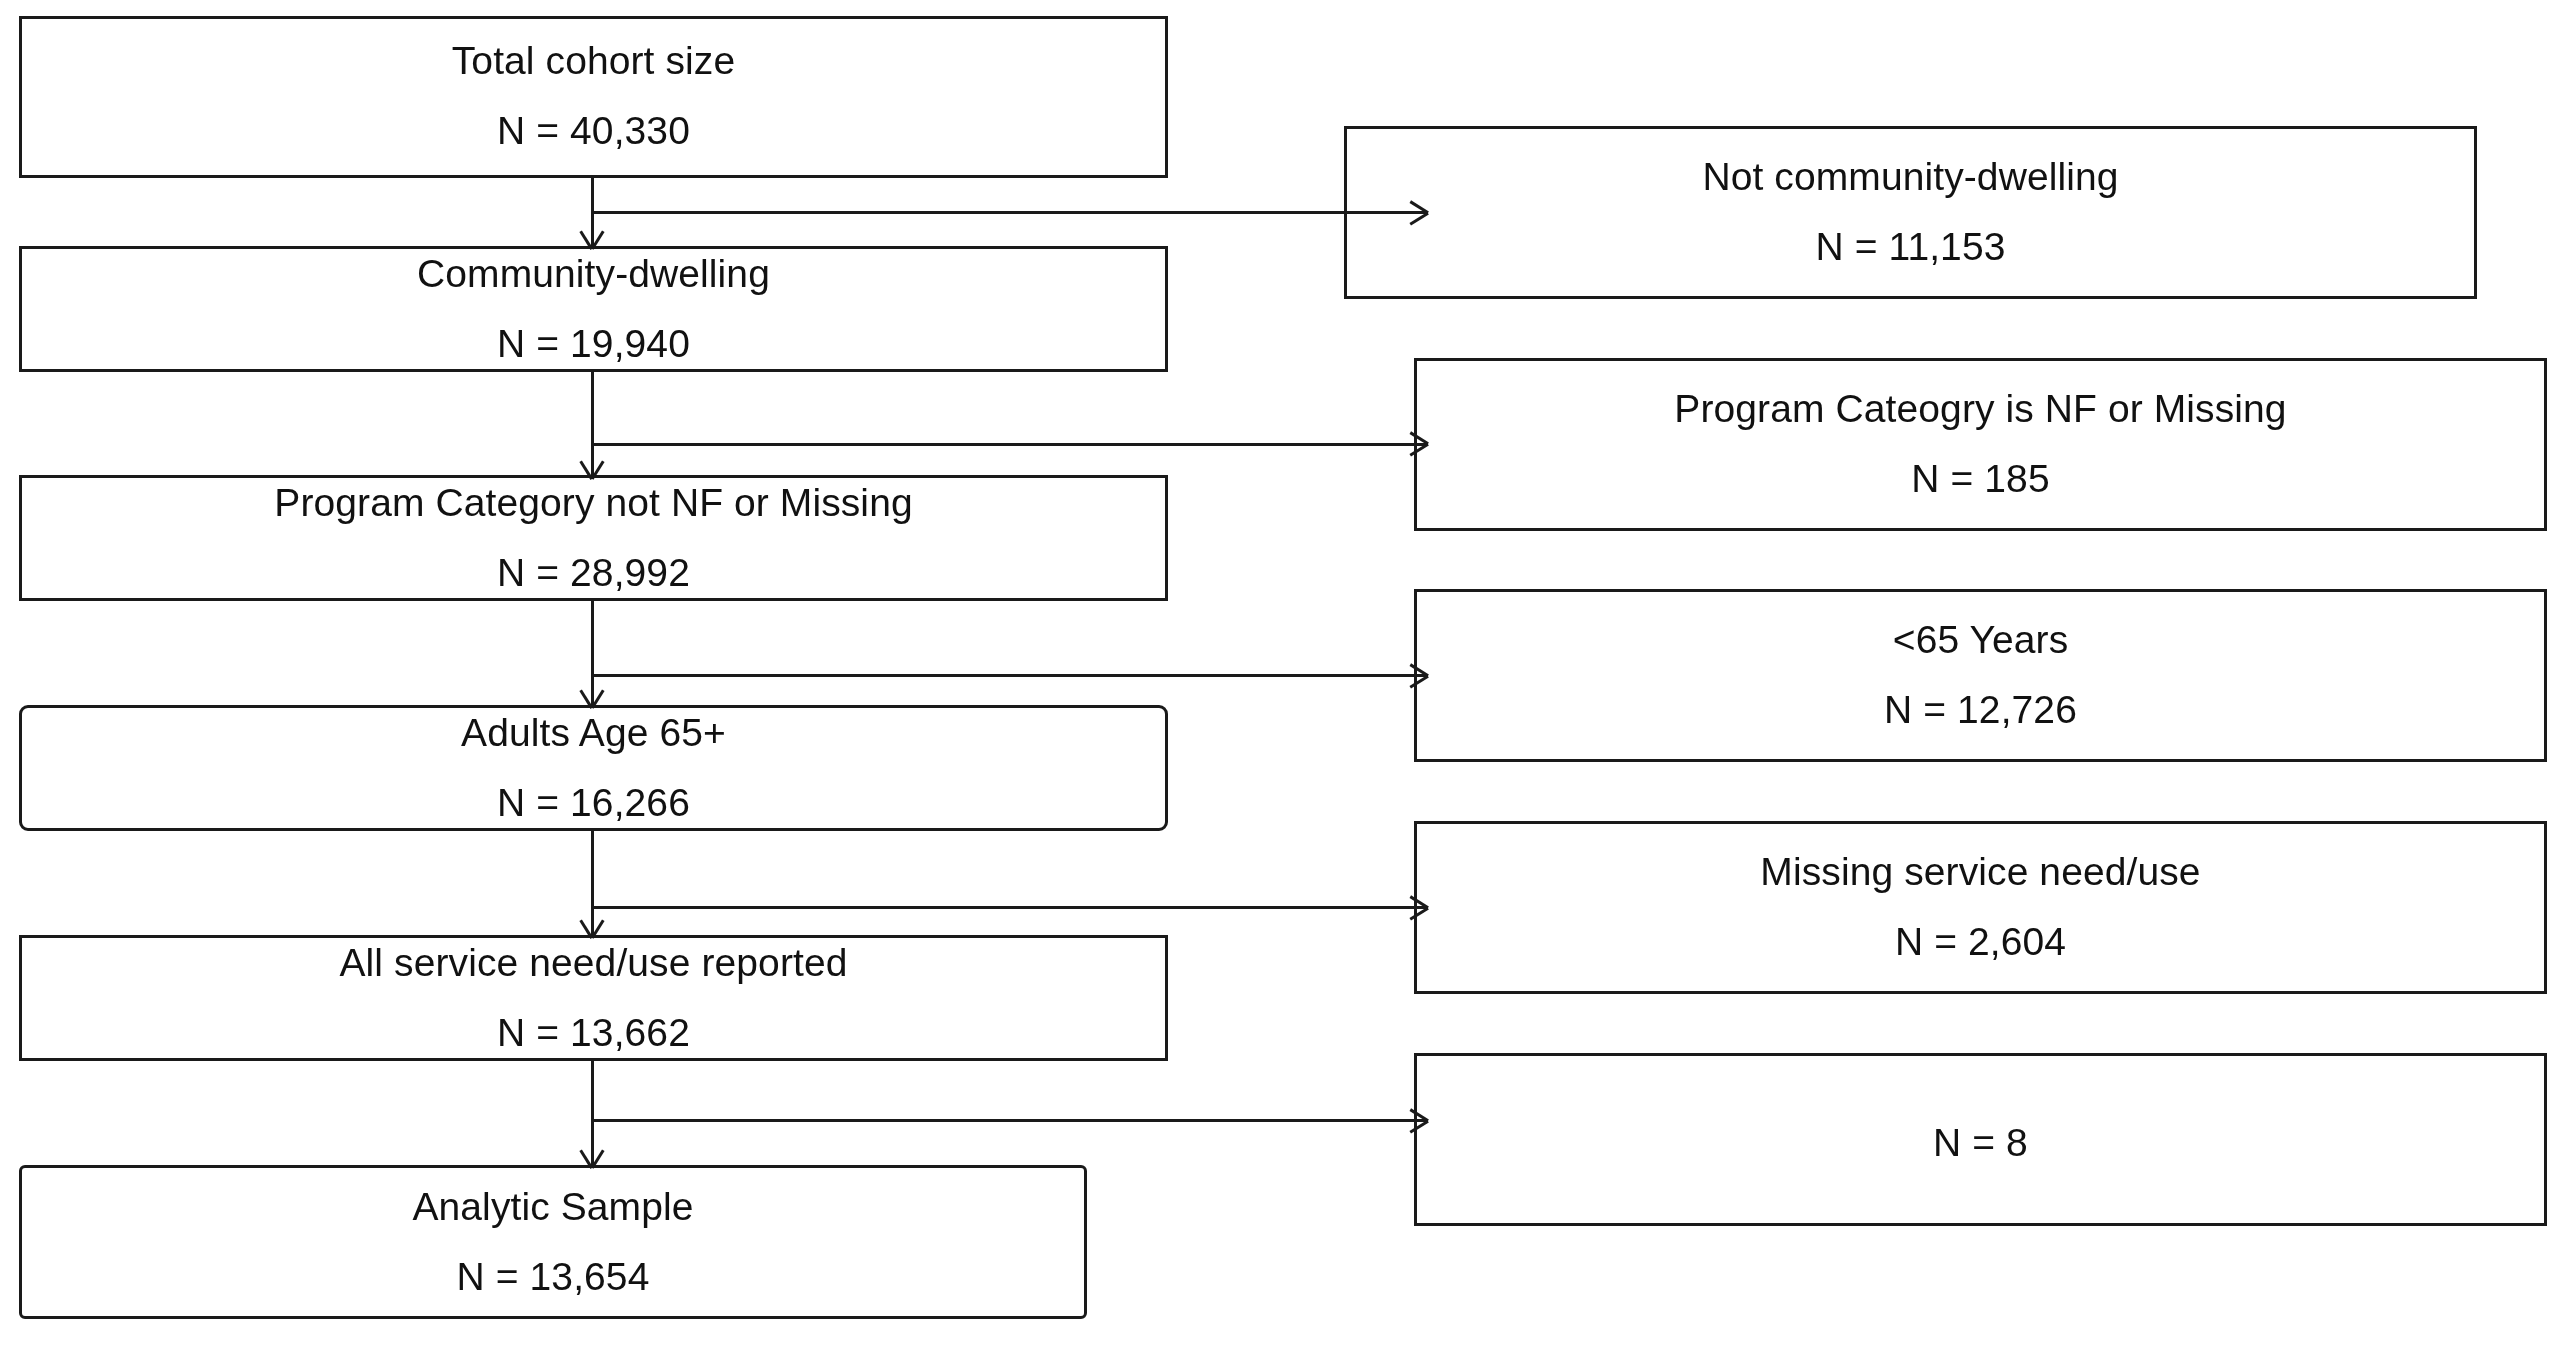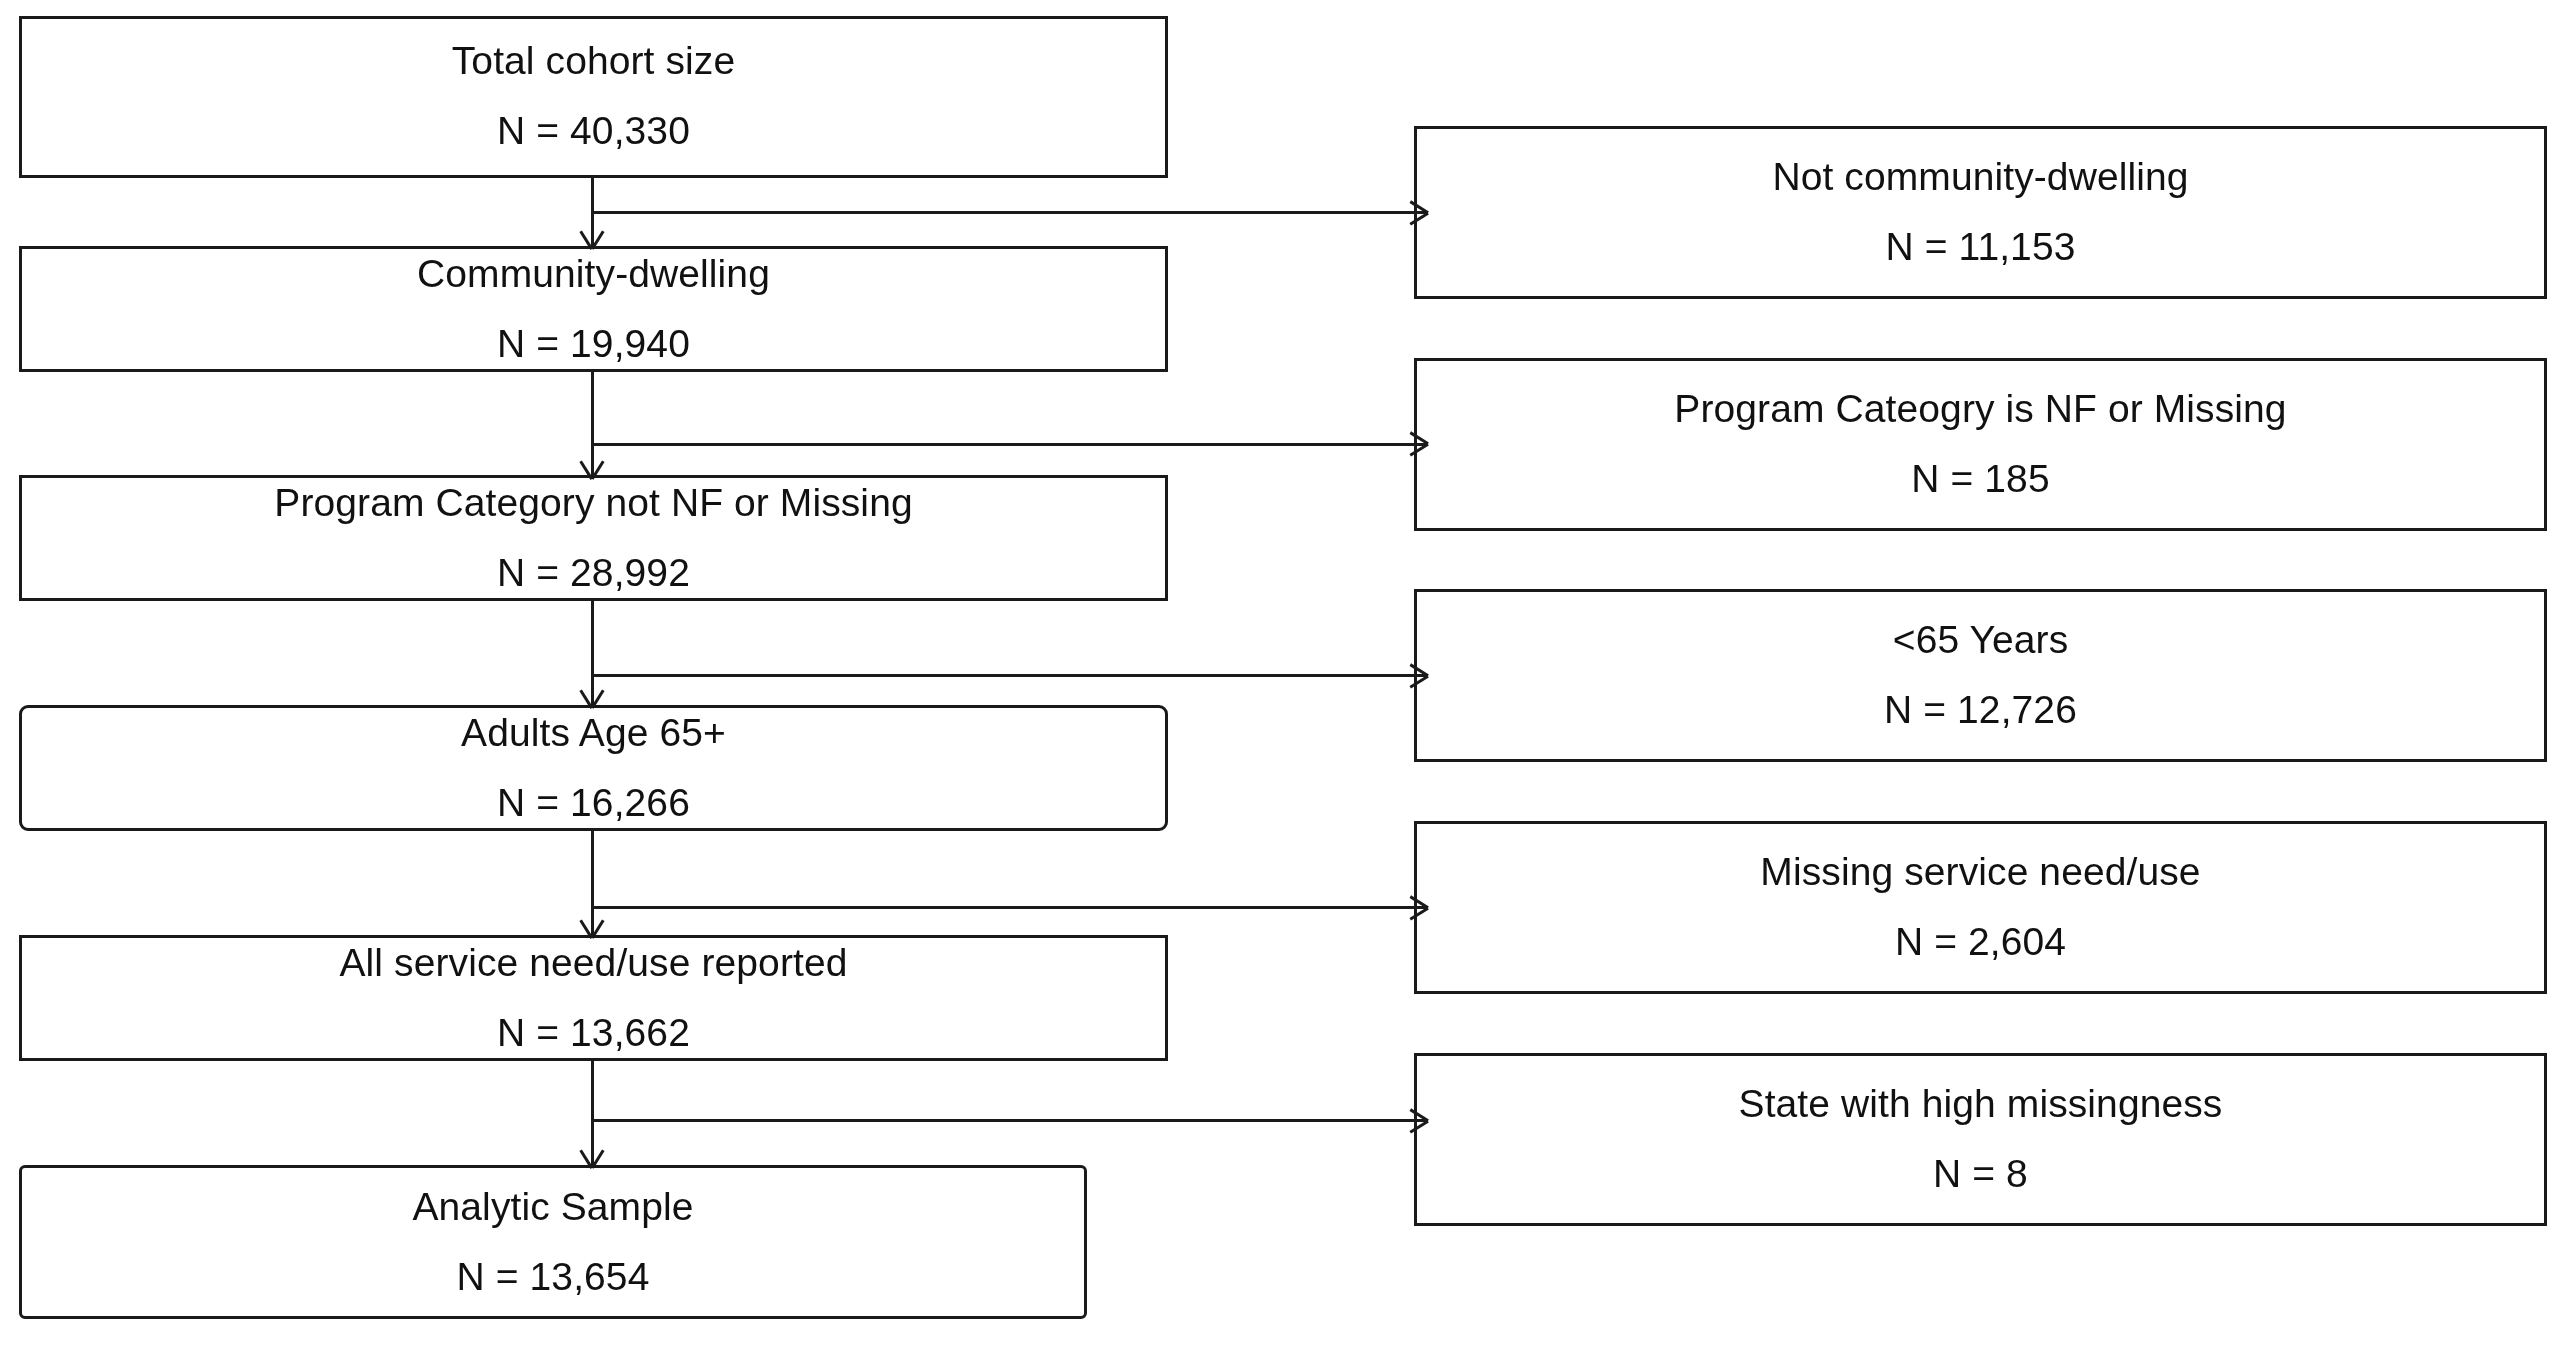--- a/index.html
+++ b/index.html
@@ -125,42 +125,41 @@
   <div class="flow-box" style="left:19px;  top:935px; width:1149px; height:126px;">
     <div class="box-label">All service need/use reported</div>
     <div class="box-count">N = 13,662</div>
   </div>
 
   <div class="flow-box" style="left:19px;  top:1165px; width:1068px; height:154px;border-radius:6px;">
     <div class="box-label">Analytic Sample</div>
     <div class="box-count">N = 13,654</div>
   </div>
 
-  <div class="flow-box" style="left:1414px; top:126px;  width:1133px; height:173px;">
+  <div class="flow-box" style="left:1344px; top:126px;  width:1133px; height:173px;">
     <div class="box-label">Not community-dwelling</div>
     <div class="box-count">N = 11,153</div>
   </div>
 
   <div class="flow-box" style="left:1414px; top:358px;  width:1133px; height:173px;">
     <div class="box-label">Program Cateogry is NF or Missing</div>
     <div class="box-count">N = 185</div>
   </div>
 
   <div class="flow-box" style="left:1414px; top:589px;  width:1133px; height:173px;">
     <div class="box-label">&lt;65 Years</div>
     <div class="box-count">N = 12,726</div>
   </div>
 
   <div class="flow-box" style="left:1414px; top:821px; width:1133px; height:173px;">
     <div class="box-label">Missing service need/use</div>
     <div class="box-count">N = 2,604</div>
   </div>
 
   <div class="flow-box" style="left:1414px; top:1053px; width:1133px; height:173px;">
-    <div class="box-label">State with high missingness</div>
     <div class="box-count">N = 8</div>
   </div>
 
   <div class="connector v-line" style="left:591px; top:178px; height:71px;"></div>
   <div class="connector h-line" style="left:591px; top:211px; width:837px;"></div>
   <div class="arrow-down" style="left:577px; top:220px;"></div>
   <div class="arrow-right" style="left:1399px; top:198px;"></div>
 
   <div class="connector v-line" style="left:591px; top:372px; height:107px;"></div>
   <div class="connector h-line" style="left:591px; top:443px; width:837px;"></div>

